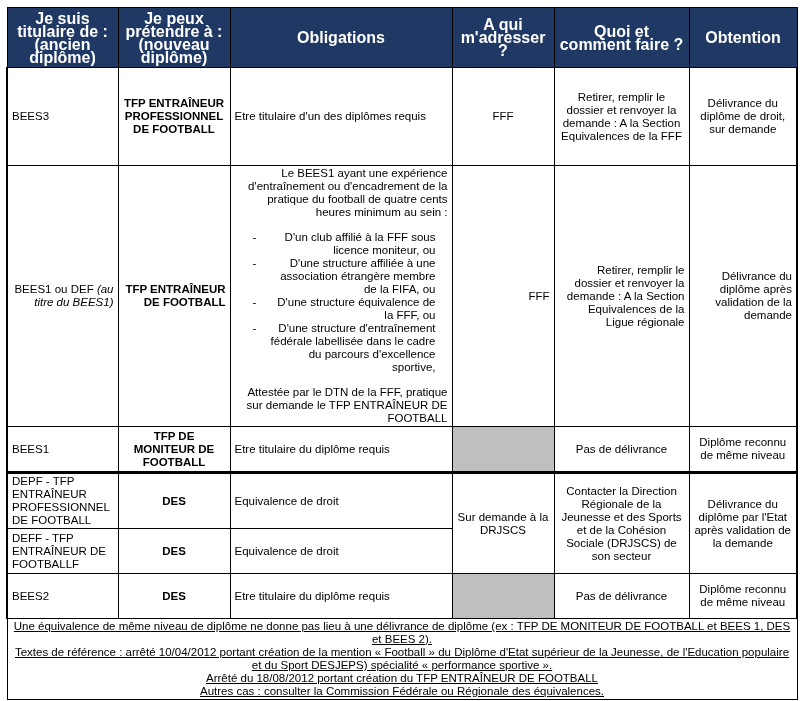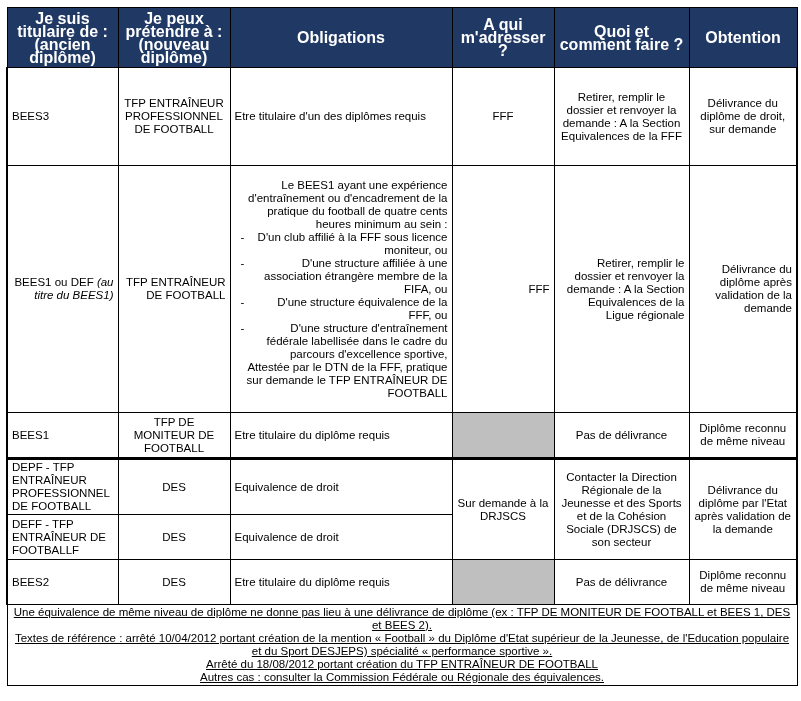--- a/index.html
+++ b/index.html
@@ -14,26 +14,26 @@
     border: 1px solid #000; padding: 1px 4px; vertical-align: middle;
   }
   col.c1 { width: 111px; } col.c2 { width: 112px; } col.c3 { width: 222px; }
   col.c4 { width: 102px; } col.c5 { width: 135px; } col.c6 { width: 108px; }
   th.hdr {
     background: #1f3864; color: #fff; font-weight: bold; text-align: center;
     height: 57px; font-size: 16px; line-height: 13px;
     border: 2px solid #000;
   }
   td.center { text-align: center; }
-  td.bold { font-weight: normal; margin-left: 22px; }
+  td.bold { font-weight: bold; margin-left: 22px; }
   td.grey { background: #bfbfbf; }
   tr.thick-top td { border-top: 3px solid #000; }
   .outer { border-left: 2px solid #000 !important; }
   .outer-r { border-right: 2px solid #000 !important; }
-  ul.dash { list-style: none; margin: 0; padding: 0 0 0 6px; }
+  ul.dash { list-style: none; margin: 12px; padding: 0 0 0 6px; }
   ul.dash li { position: relative; padding-left: 14px; }
   ul.dash li::before { content: "-"; position: absolute; left: 0; }
   td.footer { text-align: center; font-size: 11.5px; line-height: 13px; padding: 1px 4px;
               border: 2px solid #000; border-top: 3px solid #000; text-decoration: underline; }
   .row-bees3 td { height: 95px; }
   .row-bees1def td { height: 244px; text-align: right; }
   .row-bees1 td { height: 42px; }
   .row-depf td { height: 52px; }
   .row-deff td { height: 42px; }
   .row-bees2 td { height: 42px; }

